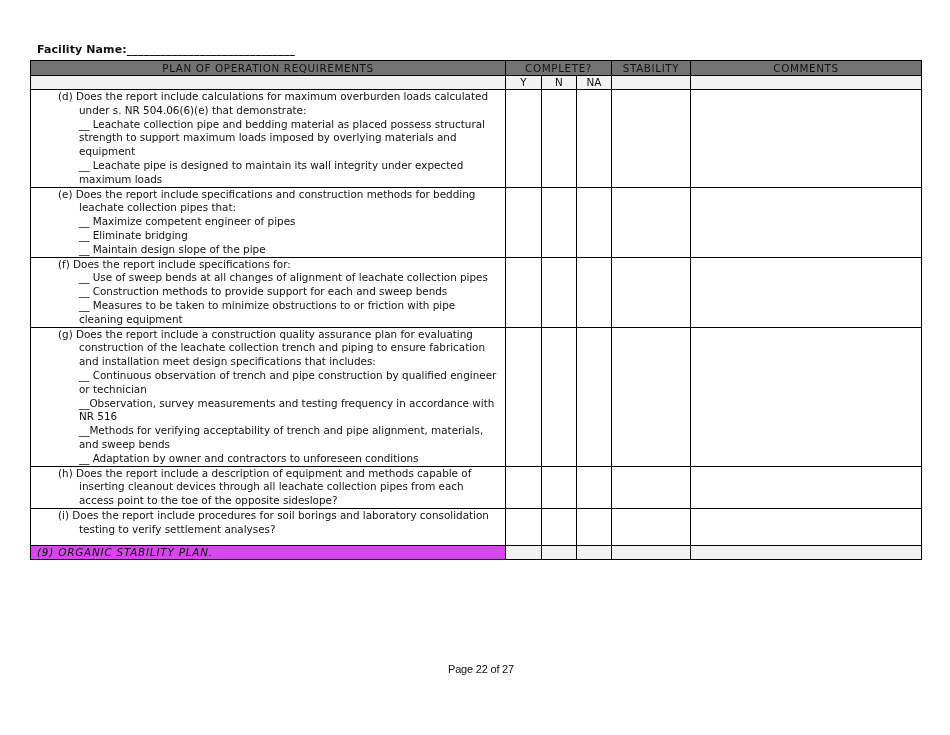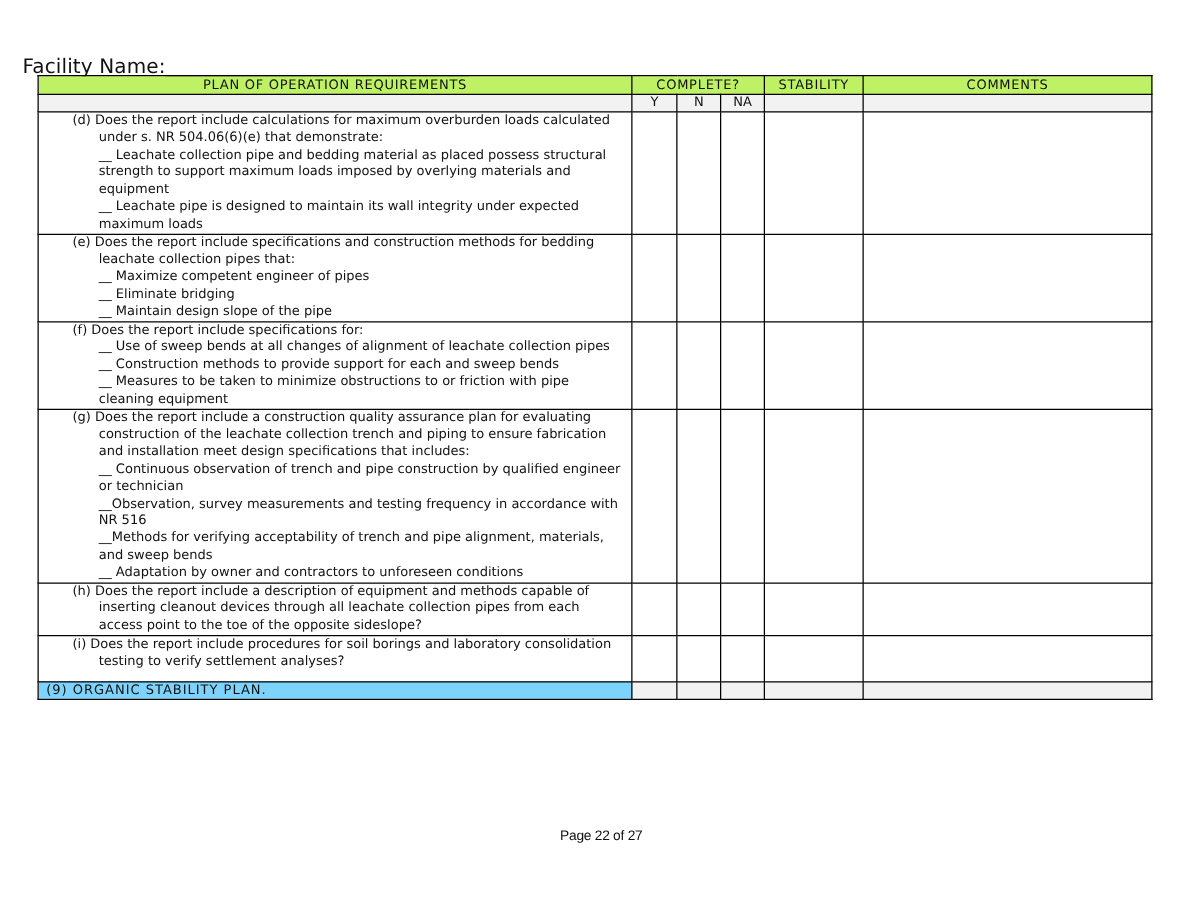--- a/index.html
+++ b/index.html
@@ -1,27 +1,27 @@
 <!DOCTYPE html>
 <html><head>
 <meta charset="utf-8">
 <style>
   html, body { margin: 0; padding: 0; background: #ffffff; }
   body { width: 950px; height: 735px; position: relative; overflow: hidden;
          font-family: "DejaVu Sans", sans-serif; color: #111; }
-  .facility { position: absolute; left: 18px; top: 43px; font-size: 16px; letter-spacing: 0.1px; }
+  .facility { position: absolute; left: 37px; top: 43px; font-size: 11px; letter-spacing: 0.1px; font-weight: bold; }
   table.form { position: absolute; left: 30px; top: 60px; width: 891px;
                border-collapse: collapse; table-layout: fixed; font-size: 10.4px; line-height: 13.8px; }
   table.form td, table.form th { border: 1.3px solid #000; padding: 0; vertical-align: top; font-weight: normal; }
-  .hdr { background: #bef264; text-align: center; height: 14px; line-height: 14px; letter-spacing: 0.6px; }
+  .hdr { background: #737373; text-align: center; height: 14px; line-height: 14px; letter-spacing: 0.6px; }
   .sub { background: #f2f2f2; text-align: center; height: 13px; line-height: 13px; }
   .req { padding: 0 4px 0 0 !important; margin-left: 22px; }
   .q { padding-left: 48px; text-indent: -21px; margin-left: 0; }
   .bul { padding-left: 48px; }
-  .section { background: #7dd3fc; height: 13px; line-height: 13px; padding-left: 6px !important; letter-spacing: 0.8px; }
+  .section { background: #d946ef; height: 13px; line-height: 13px; padding-left: 6px !important; letter-spacing: 0.8px; font-style: italic; }
   .section-empty { background: #f2f2f2; }
   .footer { position: absolute; left: 0; width: 962px; top: 663px; text-align: center; font-size: 11px;
             font-family: "Liberation Sans", sans-serif; letter-spacing: -0.2px; }
 </style>
 </head>
 <body>
 
 <div class="facility">Facility Name:______________________________</div>
 
 <table class="form">

